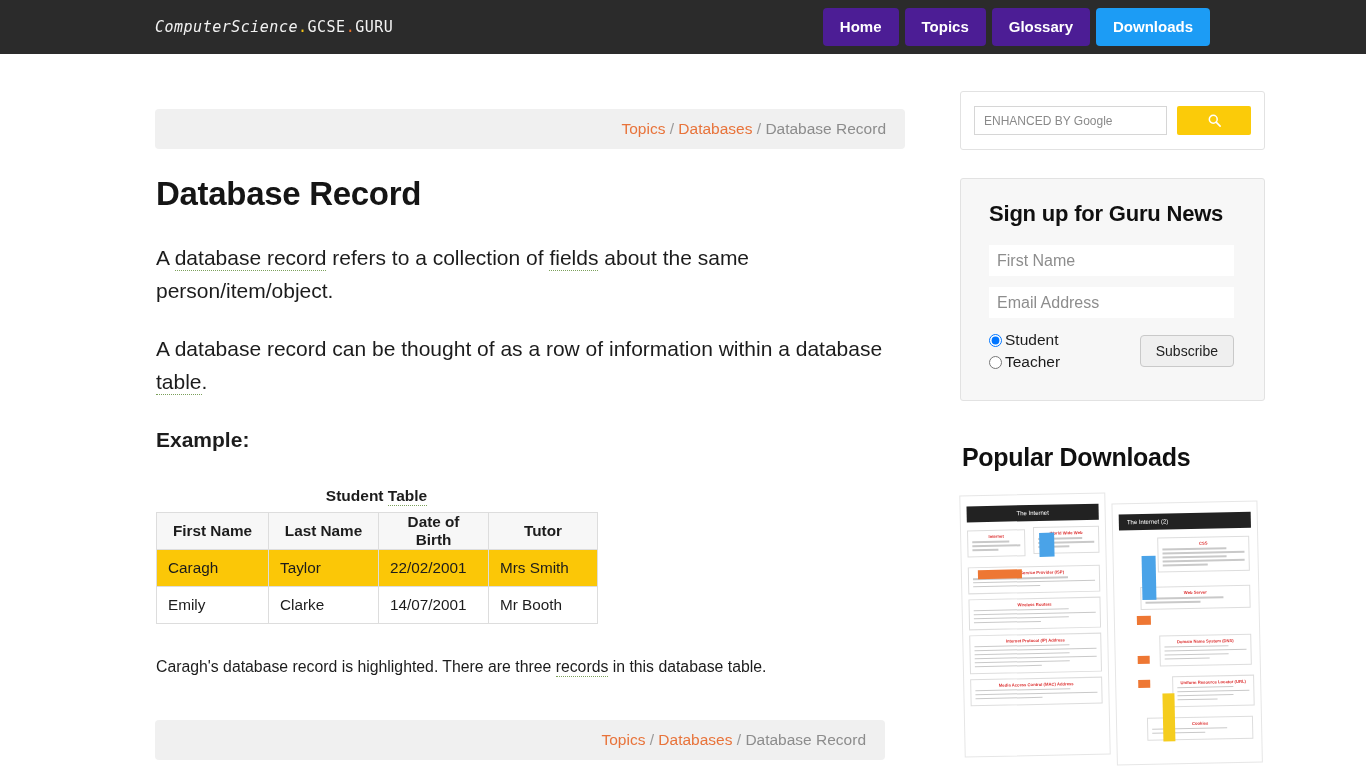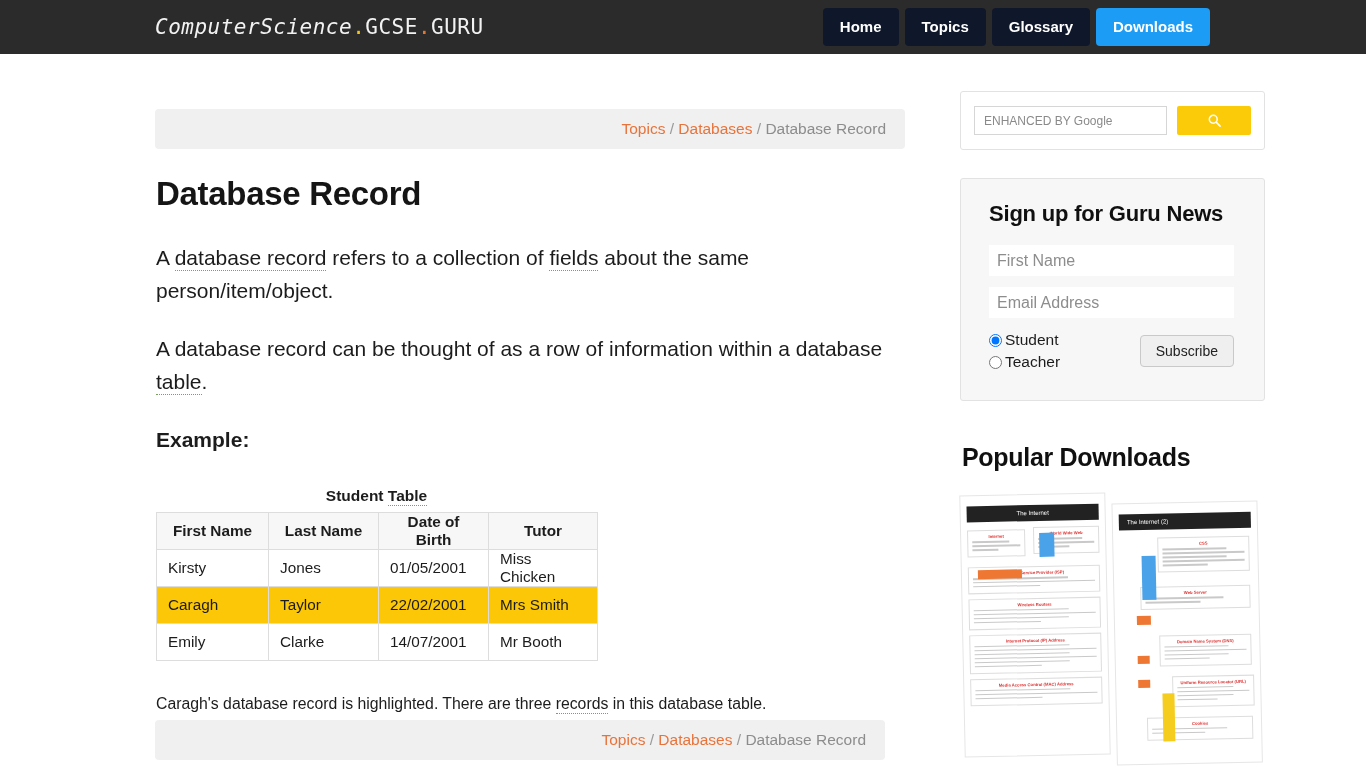--- a/index.html
+++ b/index.html
@@ -15,39 +15,39 @@
   .topbar {
     height: 54px;
     background: #2b2b2b;
     display: flex;
     align-items: center;
     position: relative;
   }
   .brand {
     position: absolute;
     left: 155px;
-    font-size: 21px;
+    font-size: 15px;
     letter-spacing: 0.5px;
     white-space: nowrap;
     font-family: "DejaVu Sans Mono", "Liberation Mono", monospace;
   }
   .brand .b-cs { color: #f2f2f2; font-style: italic; }
   .brand .b-dot1 { color: #f5c518; font-style: normal; }
   .brand .b-gcse { color: #f2f2f2; font-style: normal; }
   .brand .b-dot2 { color: #e8732a; font-style: normal; }
   .brand .b-guru { color: #f2f2f2; font-style: normal; }
 
   .navlinks {
     position: absolute;
     right: 156px;
     display: flex;
     gap: 6px;
   }
   .navbtn {
-    background: #0f172a;
+    background: #4c1d95;
     color: #ffffff;
     border: none;
     border-radius: 4px;
     height: 38px;
     padding: 0 17px;
     font-size: 15px;
     font-weight: bold;
     cursor: pointer;
     font-family: "Liberation Sans", sans-serif;
     line-height: 38px;
@@ -329,26 +329,20 @@
       <table class="datatable">
         <thead>
           <tr>
             <th class="col-0">First Name</th>
             <th class="col-1">Last Name</th>
             <th class="col-2">Date of Birth</th>
             <th class="col-3">Tutor</th>
           </tr>
         </thead>
         <tbody>
-          <tr>
-            <td>Kirsty</td>
-            <td>Jones</td>
-            <td>01/05/2001</td>
-            <td>Miss Chicken</td>
-          </tr>
           <tr class="highlight">
             <td>Caragh</td>
             <td>Taylor</td>
             <td>22/02/2001</td>
             <td>Mrs Smith</td>
           </tr>
           <tr>
             <td>Emily</td>
             <td>Clarke</td>
             <td>14/07/2001</td>

